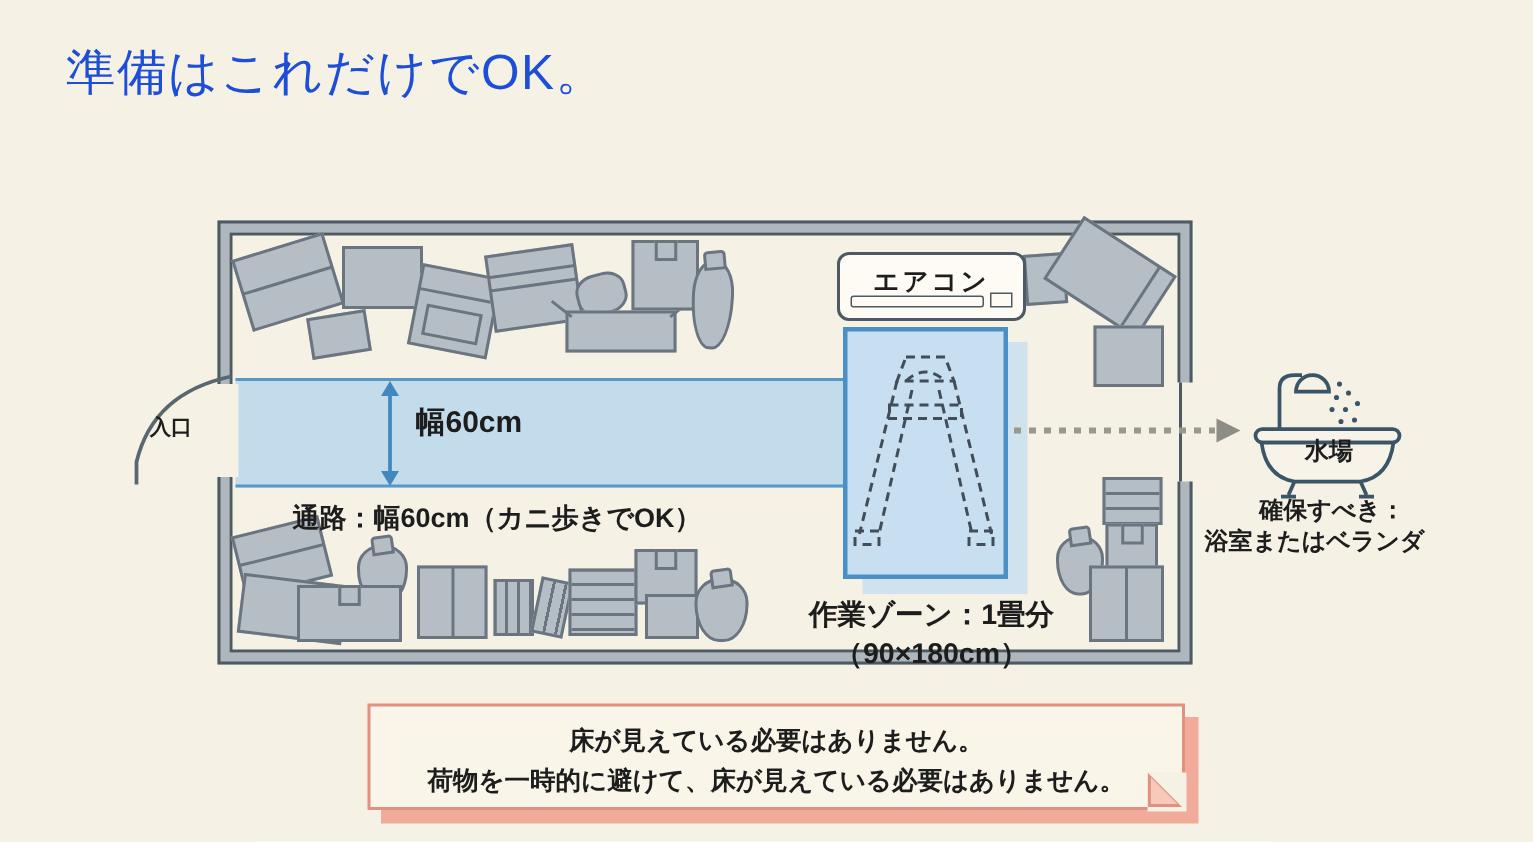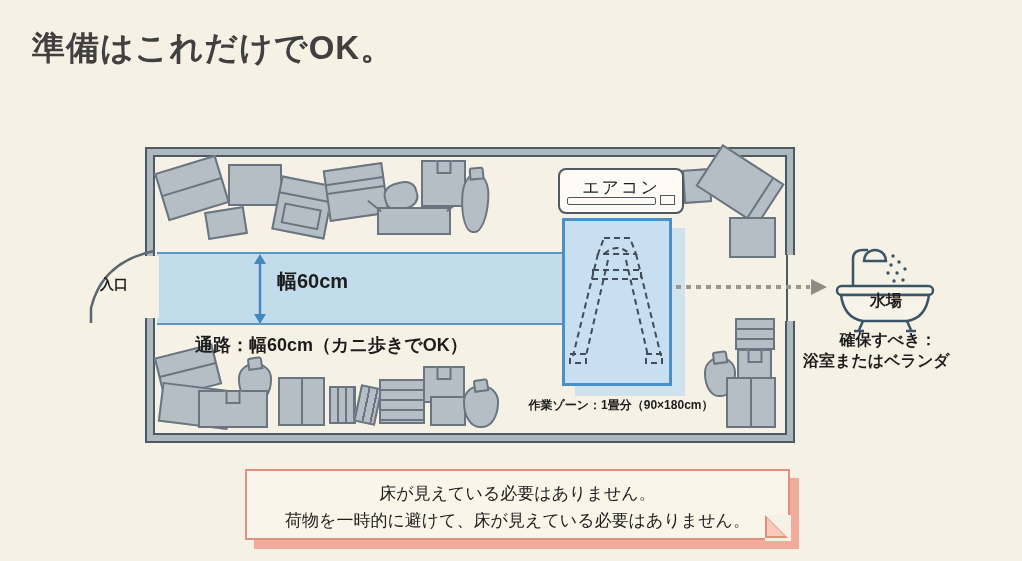--- a/index.html
+++ b/index.html
@@ -1,21 +1,21 @@
 <!DOCTYPE html>
 <html><head>
 <meta charset="utf-8">
 <style>
   html,body{margin:0;padding:0;}
   body{font-family:"Liberation Sans","DejaVu Sans",sans-serif;}
   #stage{position:relative;width:1022px;height:561px;background:#f5f1e4;overflow:hidden;color:#1d1d1d;}
   .abs{position:absolute;}
 
   
-  .title{position:absolute;left:32px;top:24px;font-size:33px;font-weight:700;line-height:48px;letter-spacing:1px;color:#404040;}
+  .title{position:absolute;left:44px;top:24px;font-size:33px;font-weight:400;line-height:48px;letter-spacing:1px;color:#1d4ed8;}
 
   
   .room{position:absolute;left:145px;top:147px;width:650px;height:296px;background:#aeb7be;border:2px solid #4e5a63;box-sizing:border-box;}
   .room-inner{position:absolute;left:6px;top:6px;right:6px;bottom:6px;background:#f5f1e4;border:2px solid #4e5a63;}
 
   
   .gap{position:absolute;background:#f5f1e4;}
   .gap-line{position:absolute;width:2px;background:#4e5a63;}
 
   
@@ -39,34 +39,34 @@
   
   .corridor{position:absolute;left:157px;top:252px;width:405px;height:73px;background:#c3dcec;border-top:2px solid #5897c6;border-bottom:2px solid #5897c6;box-sizing:border-box;}
   .lbl{position:absolute;font-weight:bold;color:#1d1d1d;}
 
   
   .zone-shadow{position:absolute;left:575px;top:228px;width:110px;height:168px;background:#c7dff0;opacity:.8;}
   .zone{position:absolute;left:562px;top:218px;width:110px;height:168px;background:#c7dff0;border:3px solid #4b90c5;box-sizing:border-box;}
 
   
   .aircon{position:absolute;left:558px;top:168px;width:126px;height:46px;background:#fdfbf3;border:2px solid #4e5a63;border-radius:8px;box-sizing:border-box;}
-  .aircon .ac-label{position:absolute;left:0;right:0;top:6px;text-align:center;font-size:17px;font-weight:normal;letter-spacing:2px;}
+  .aircon .ac-label{position:absolute;left:0;right:0;top:6px;text-align:center;font-size:17px;font-weight:bold;letter-spacing:2px;}
   .aircon .vent{position:absolute;left:7px;right:26px;bottom:7px;height:6px;border:1.5px solid #4e5a63;border-radius:2px;}
   .aircon .vent-box{position:absolute;right:7px;bottom:7px;width:13px;height:8px;border:1.5px solid #4e5a63;}
 
   
   .dots{position:absolute;left:676px;top:285px;width:134px;height:4px;
         background:repeating-linear-gradient(90deg,#98988f 0 5px,transparent 5px 10px);}
   .arrowhead{position:absolute;left:811px;top:279px;width:0;height:0;
         border-top:8px solid transparent;border-bottom:8px solid transparent;border-left:16px solid #8d8d85;}
 
   
   .note-shadow{position:absolute;left:254px;top:478px;width:545px;height:71px;background:#f0ab9b;}
   .note{position:absolute;left:245px;top:469px;width:545px;height:71px;background:#faf5e9;border:2.5px solid #e2907f;box-sizing:border-box;text-align:center;}
-  .note .nline{font-size:17px;font-weight:normal;line-height:27px;}
+  .note .nline{font-size:17px;font-weight:bold;line-height:27px;}
   .note .nline:first-child{margin-top:9px;}
   .fold{position:absolute;right:-3px;bottom:-3px;width:26px;height:26px;background:#f5f1e4;}
   .fold .f1{position:absolute;left:0;bottom:3px;width:23px;height:23px;background:#e2907f;clip-path:polygon(0 0,0 100%,100% 100%);}
   .fold .f2{position:absolute;left:2px;bottom:5px;width:18px;height:18px;background:#f6c9ba;clip-path:polygon(0 0,0 100%,100% 100%);}
 
   svg{display:block;}
 </style>
 </head>
 <body>
 
@@ -144,21 +144,21 @@
   <div class="lbl" style="left:100px;top:276px;font-size:14px">入口</div>
 
   <svg class="abs" style="left:252px;top:254px" width="16" height="70" viewBox="0 0 16 70">
     <line x1="8" y1="7" x2="8" y2="63" stroke="#4288be" stroke-width="2.5"></line>
     <path d="M8,0 L2,10 L14,10 Z" fill="#4288be"></path>
     <path d="M8,70 L2,60 L14,60 Z" fill="#4288be"></path>
   </svg>
   <div class="lbl" style="left:277px;top:268px;font-size:20px">幅60cm</div>
   <div class="lbl" style="left:195px;top:333px;width:300px;text-align:left;font-size:18px">通路：幅60cm（カニ歩きでOK）</div>
 
-  <div class="lbl" style="left:492px;top:397px;width:258px;text-align:center;font-size:12px">作業ゾーン：1畳分（90×180cm）</div>
+  <div class="lbl" style="left:492px;top:397px;width:258px;text-align:center;font-size:19px">作業ゾーン：1畳分（90×180cm）</div>
 
   <div class="dots"></div>
   <div class="arrowhead"></div>
 
   <svg class="abs" style="left:833px;top:239px" width="104" height="98" viewBox="0 0 104 98">
     <g fill="none" stroke="#3a5568" stroke-width="2.5">
       <path d="M20,47 V20 Q20,11 30,11 L35,11"></path>
       <path d="M31,22 a11,11 0 0 1 22,0 Z" fill="#f5f1e4"></path>
     </g>
     <g fill="#3a5568">

